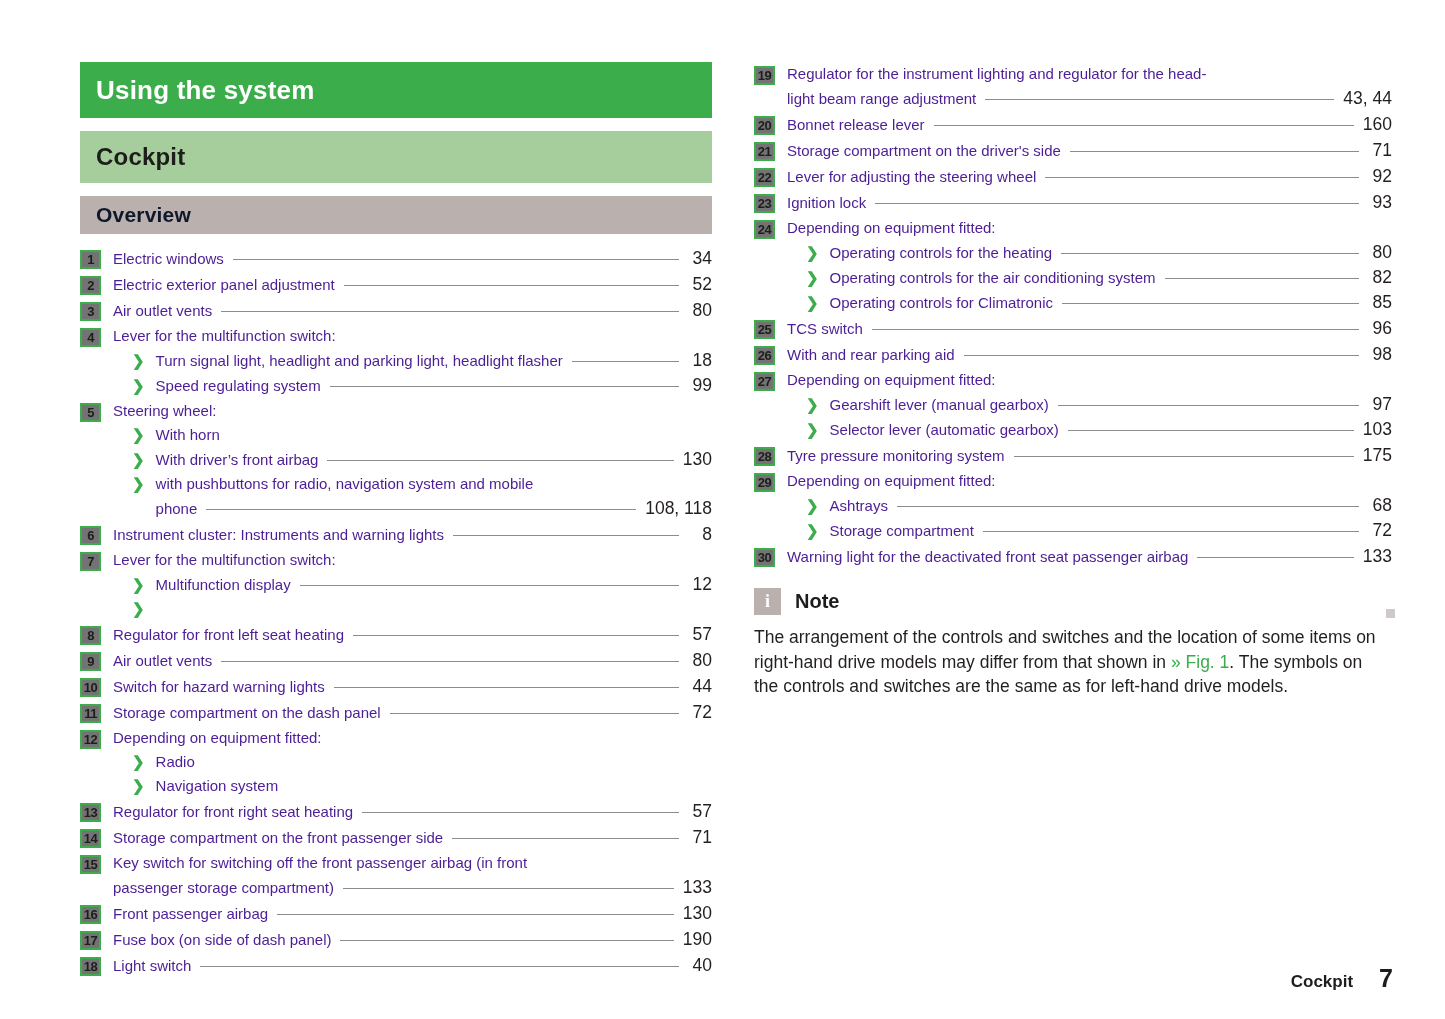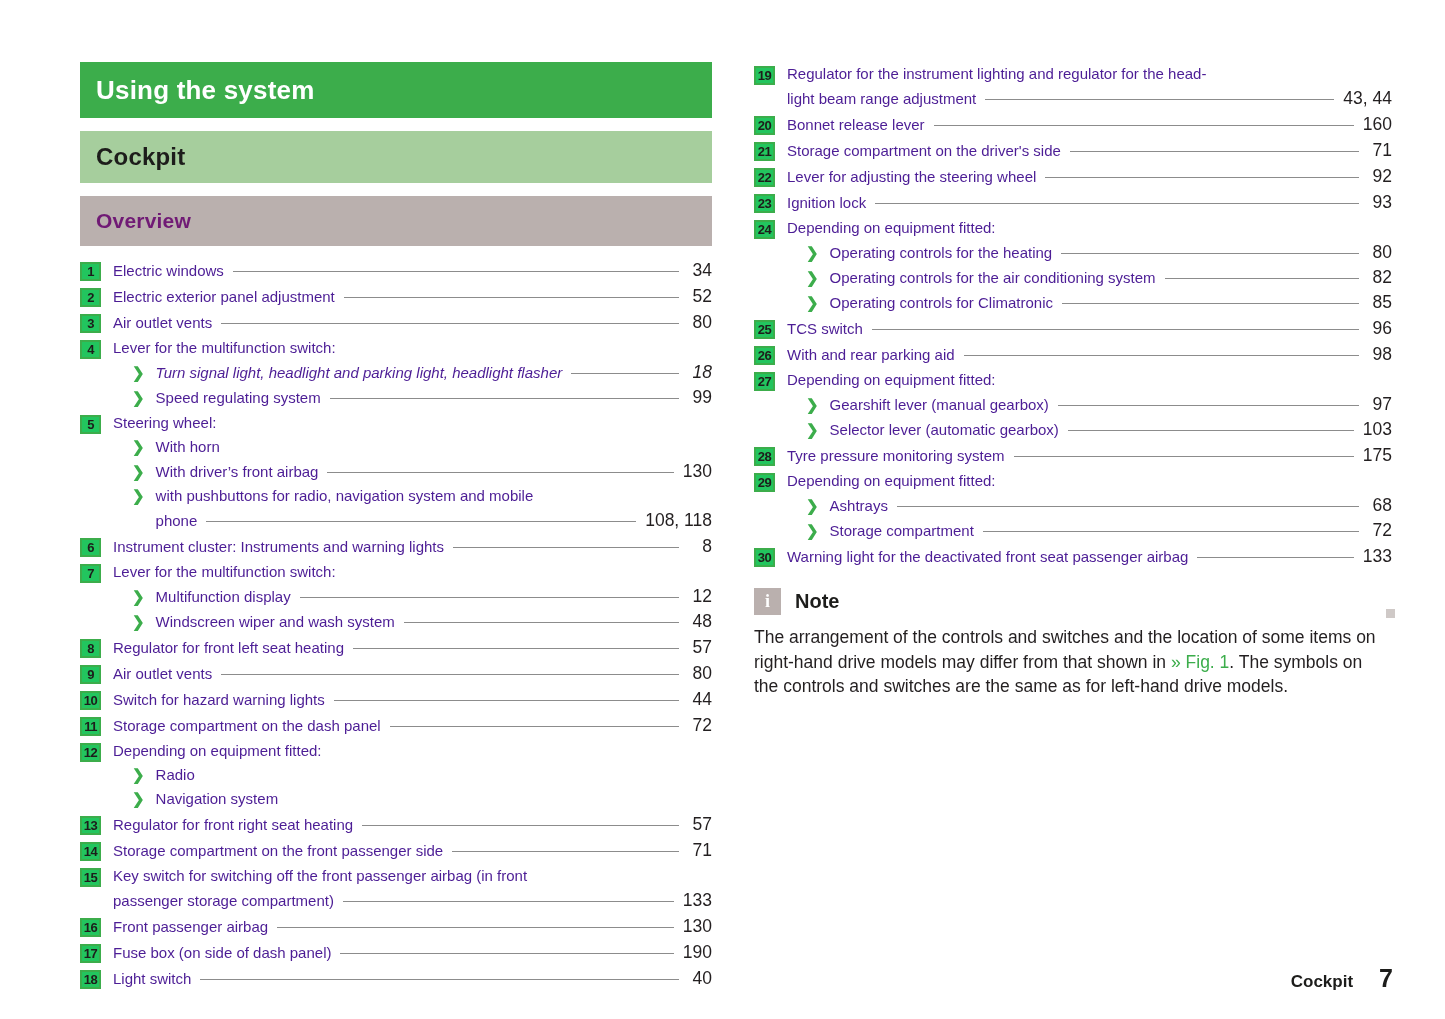--- a/index.html
+++ b/index.html
@@ -50,43 +50,43 @@
   }
   .banner-section {
     height: 52px;
     background: #a6ce9d;
     color: #1d1d1b;
     font-size: 24px;
     padding-left: 16px;
     margin-bottom: 13px;
   }
   .banner-sub {
-    height: 50px;
+    height: 38px;
     background: #bab0ae;
-    color: #701a75;
+    color: #0f172a;
     font-size: 21px;
     padding-left: 16px;
     margin-bottom: 12px;
   }
 
   
   .list { width: 100%; }
 
   .entry {
     display: flex;
     align-items: flex-start;
     margin-bottom: 1px;
   }
 
   .badge {
     flex: 0 0 auto;
     width: 21px;
     height: 19px;
     border: 2px solid #3cad4b;
-    background: #22c55e;
+    background: #737373;
     color: #1d1d1b;
     font-size: 13px;
     font-weight: bold;
     line-height: 15px;
     text-align: center;
     margin-top: 4px;
     margin-right: 12px;
     letter-spacing: -0.5px;
   }
 
@@ -268,21 +268,21 @@
           <div class="badge">4</div>
           <div class="entry-body">
             <div class="row">
               <span class="row-label">Lever for the multifunction switch:</span>
               <span class="leader no-line"></span>
               <span class="page-num"></span>
             </div>
             <div class="subitem">
               <span class="chev">❯</span>
               <div class="sub-body">
-                <div class="row" style="flex: 1 1 auto; font-style: italic;">
+                <div class="row" style="flex: 1 1 auto;">
                   <span class="row-label">Turn signal light, headlight and parking light, headlight flasher</span>
                   <span class="leader"></span>
                   <span class="page-num">18</span>
                 </div>
               </div>
             </div>
             <div class="subitem">
               <span class="chev">❯</span>
               <div class="sub-body">
                 <div class="row" style="flex: 1 1 auto;">
@@ -362,27 +362,20 @@
               <div class="sub-body">
                 <div class="row" style="flex: 1 1 auto;">
                   <span class="row-label">Multifunction display</span>
                   <span class="leader"></span>
                   <span class="page-num">12</span>
                 </div>
               </div>
             </div>
             <div class="subitem">
               <span class="chev">❯</span>
-              <div class="sub-body">
-                <div class="row" style="flex: 1 1 auto;">
-                  <span class="row-label">Windscreen wiper and wash system</span>
-                  <span class="leader"></span>
-                  <span class="page-num">48</span>
-                </div>
-              </div>
             </div>
           </div>
         </div>
         <div class="entry">
           <div class="badge">8</div>
           <div class="entry-body">
             <div class="row">
               <span class="row-label">Regulator for front left seat heating</span>
               <span class="leader"></span>
               <span class="page-num">57</span>

